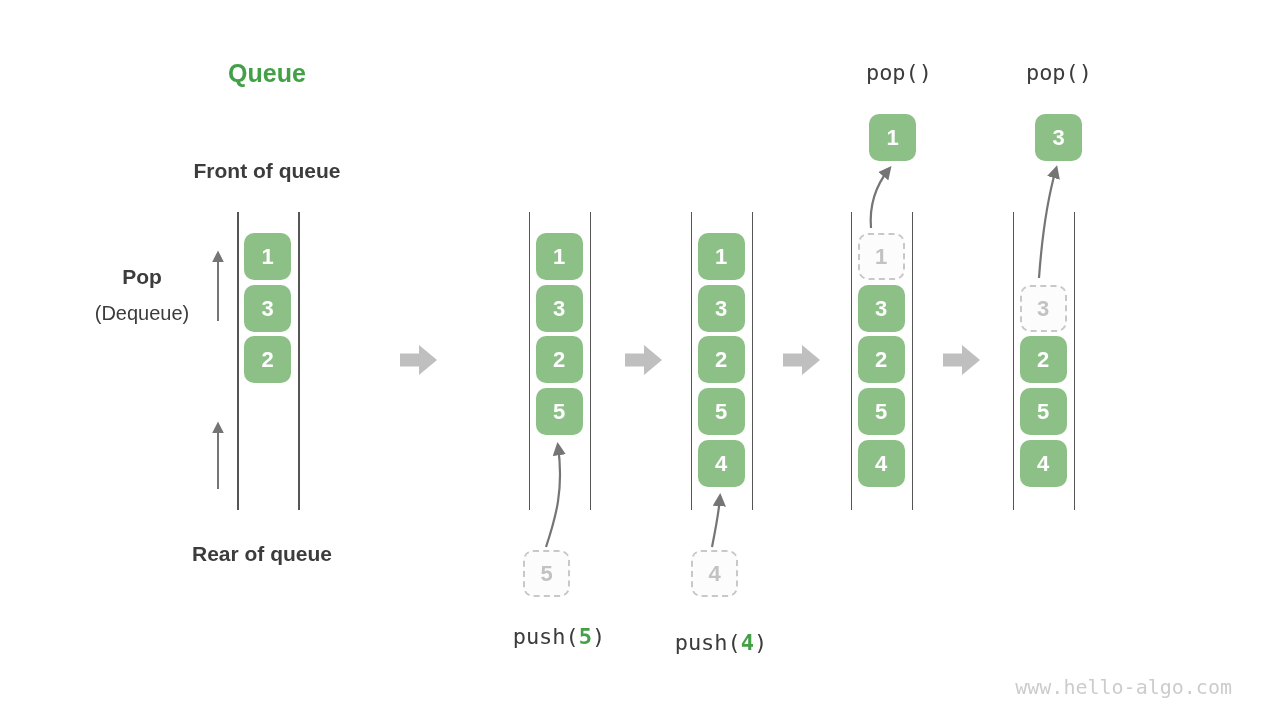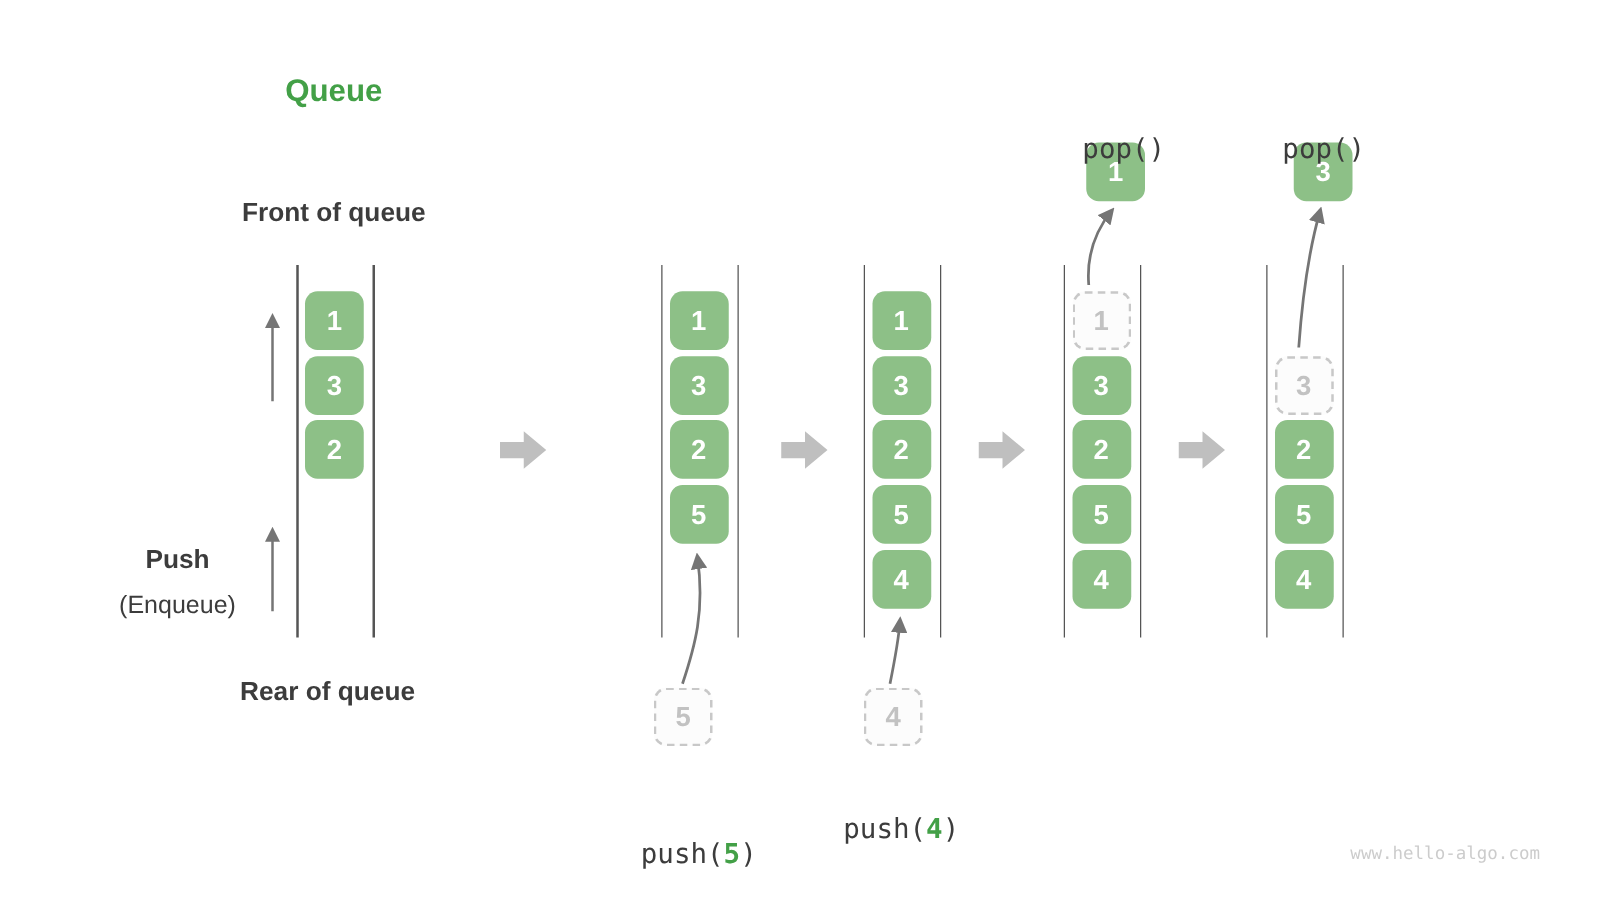--- a/index.html
+++ b/index.html
@@ -30,25 +30,25 @@
     border-radius:10px; display:flex; align-items:center; justify-content:center;
     font-size:22px; font-weight:bold;
   }
   .cell.solid { background:var(--green-box,#8dc087); color:#ffffff; }
   .cell.dashed {
     border:2px dashed var(--dashed-border,#c8c8c8);
     background:var(--dashed-bg,#fcfcfc); color:var(--dashed-text,#c2c2c2);
   }
   .code {
     font-family:"DejaVu Sans Mono", monospace; font-size:22px;
-    color:var(--dark-text,#3c3c3c); white-space:nowrap;margin-top:47px;
+    color:var(--dark-text,#3c3c3c); white-space:nowrap;
   }
   .code .arg { color:var(--green-accent,#43a047); font-weight:bold; }
   .watermark {
-    font-family:"DejaVu Sans Mono", monospace; font-size:14px;
+    font-family:"DejaVu Sans Mono", monospace; font-size:20px;
     color:var(--watermark-text,#cccccc); white-space:nowrap;
   }
   svg.overlay { position:absolute; left:0; top:0; pointer-events:none; }
 </style>
 </head>
 <body>
 
 <div class="canvas" style="--green-box: #8dc087; --green-accent: #43a047; --dark-text: #3c3c3c; --flow-arrow: #bfbfbf; --thin-arrow: #757575; --dashed-border: #c8c8c8; --dashed-text: #c2c2c2; --dashed-bg: #fcfcfc; --rail: #555555; --watermark-text: #cccccc;">
 
   <svg class="overlay" width="1280" height="720" viewBox="0 0 1280 720">
@@ -69,25 +69,25 @@
     <polygon points="400,353.5 419,353.5 419,345 437,360 419,375 419,366.5 400,366.5" fill="#bfbfbf"></polygon>
     <polygon points="625,353.5 644,353.5 644,345 662,360 644,375 644,366.5 625,366.5" fill="#bfbfbf"></polygon>
     <polygon points="783,353.5 802,353.5 802,345 820,360 802,375 802,366.5 783,366.5" fill="#bfbfbf"></polygon>
     <polygon points="943,353.5 962,353.5 962,345 980,360 962,375 962,366.5 943,366.5" fill="#bfbfbf"></polygon>
   </svg>
 
   <div class="abs cx title" style="left:267px; top:59px;">Queue</div>
 
   <div class="abs cx big-label" style="left:267px; top:159px;">Front of queue</div>
 
+  <div class="abs cx side-block" style="left:142px; top:258px;">
+    <span class="b">Pop</span>
+    <span class="s">(Dequeue)</span>
+  </div>
 
-  <div class="abs cx side-block" style="left:142px; top:429px;">
-    <span class="b">Push</span>
-    <span class="s">(Enqueue)</span>
-  </div>
 
   <div class="abs cx big-label" style="left:262px; top:542px;">Rear of queue</div>
 
   <div class="abs watermark" style="right:45px; top:675px;">www.hello-algo.com</div>
 
   <div id="queues" class="abs" style="left:0; top:0; width:1280px; height:720px;">
       <div>
         <div class="rail" style="left: 237px; top: 212px; height: 298px;"></div>
         <div class="rail" style="left: 298px; top: 212px; height: 298px;"></div>
         <div class="cell solid" style="left: 244px; top: 233px;">1</div>
@@ -106,21 +106,21 @@
       </div>
       <div>
         <div class="rail" style="left: 690.5px; top: 212px; height: 298px;"></div>
         <div class="rail" style="left: 751.5px; top: 212px; height: 298px;"></div>
         <div class="cell solid" style="left: 697.5px; top: 233px;">1</div>
         <div class="cell solid" style="left: 697.5px; top: 285px;">3</div>
         <div class="cell solid" style="left: 697.5px; top: 336px;">2</div>
         <div class="cell solid" style="left: 697.5px; top: 388px;">5</div>
         <div class="cell solid" style="left: 697.5px; top: 440px;">4</div>
         <div class="cell dashed" style="left: 691px; top: 550px;">4</div>
-        <div class="abs cx code" style="left: 721px; top: 604px; text-align: right;"><span>push(</span><span class="arg">4</span><span>)</span></div>
+        <div class="abs cx code" style="left: 721px; top: 630px; text-align: right;"><span>push(</span><span class="arg">4</span><span>)</span></div>
       </div>
       <div>
         <div class="rail" style="left: 850.5px; top: 212px; height: 298px;"></div>
         <div class="rail" style="left: 911.5px; top: 212px; height: 298px;"></div>
         <div class="cell dashed" style="left: 857.5px; top: 233px;">1</div>
         <div class="cell solid" style="left: 857.5px; top: 285px;">3</div>
         <div class="cell solid" style="left: 857.5px; top: 336px;">2</div>
         <div class="cell solid" style="left: 857.5px; top: 388px;">5</div>
         <div class="cell solid" style="left: 857.5px; top: 440px;">4</div>
         <div class="cell solid" style="left: 869px; top: 114px;">1</div>

